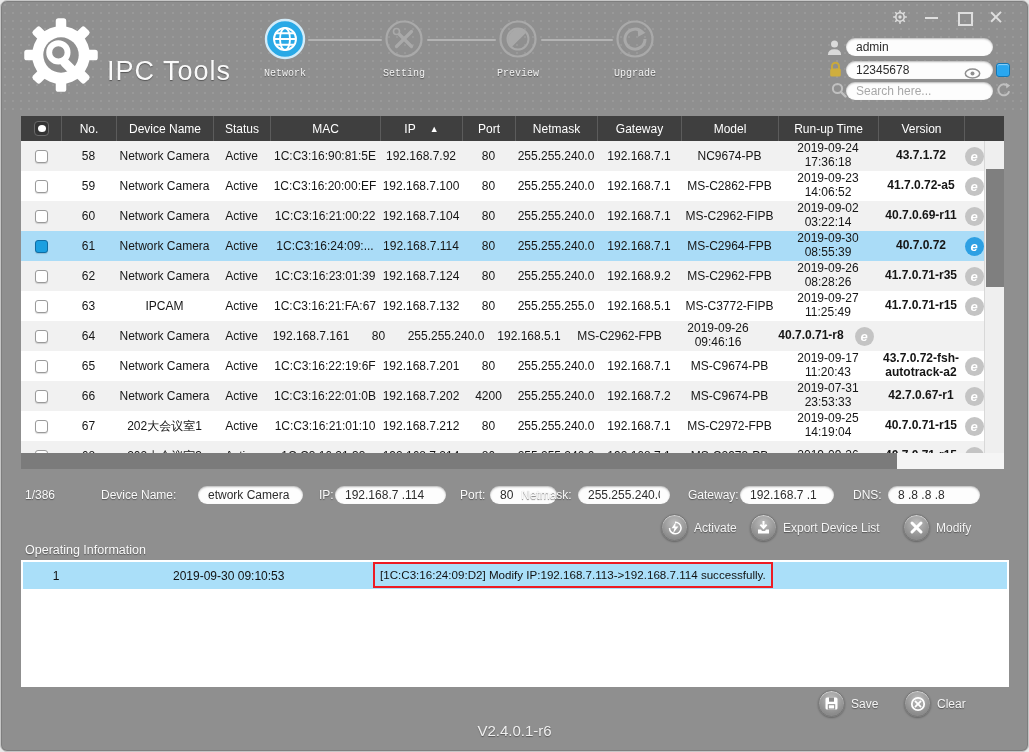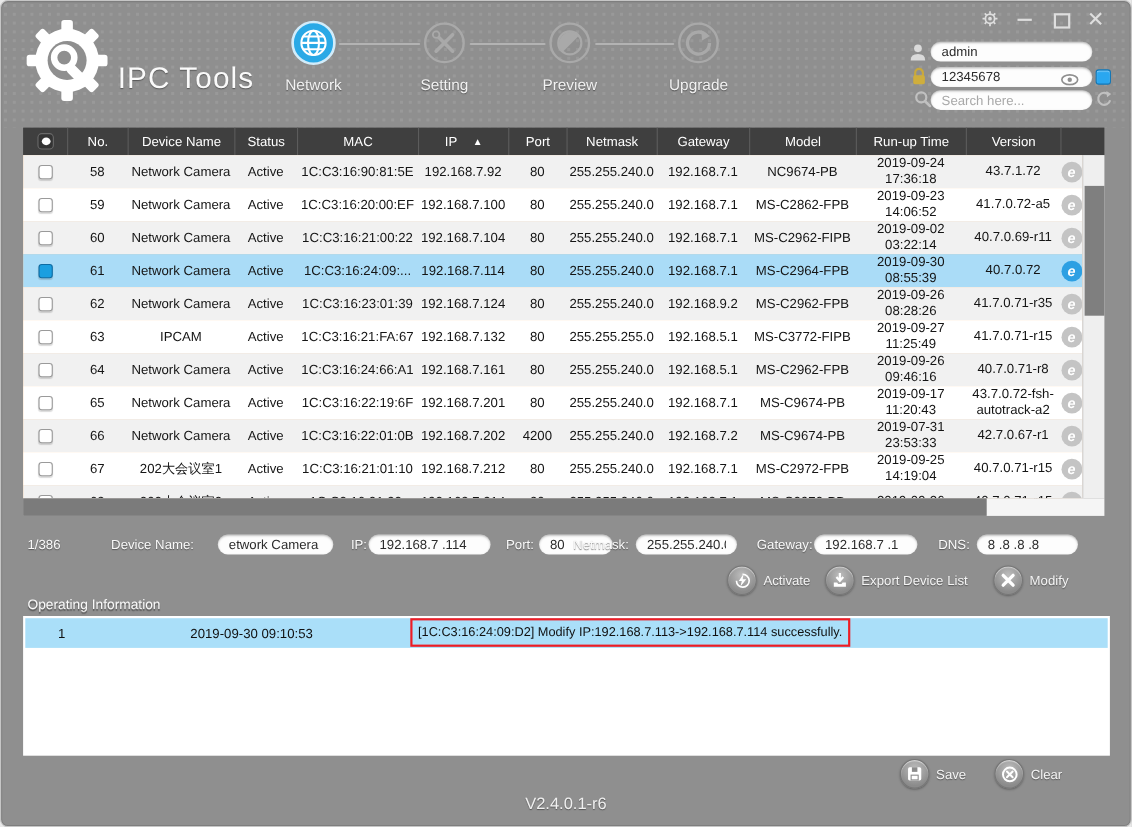--- a/index.html
+++ b/index.html
@@ -33,21 +33,21 @@
   .tb-close::before { transform: rotate(45deg); }
   .tb-close::after { transform: rotate(-45deg); }
 
   
   .logo { position: absolute; left: 18px; top: 12px; display: flex; align-items: flex-end; }
   .logo-title { color: #fafafa; font-size: 27px; letter-spacing: 1px; margin-left: 4px; margin-bottom: 10px; }
 
   
   .nav-item { position: absolute; top: 16px; width: 90px; text-align: center; cursor: pointer; }
   .nav-item .icon-wrap { display: inline-block; width: 44px; height: 44px; }
-  .nav-label { margin-top: 3px; color: #f2f2f2; font-size: 14px; }
+  .nav-label { margin-top: 3px; color: #f2f2f2; font-size: 10px; font-family: Liberation Mono, monospace; }
   .nav-network { left: 239px; } .nav-setting { left: 358px; }
   .nav-preview { left: 472px; } .nav-upgrade { left: 589px; }
   .nav-line { position: absolute; top: 38px; height: 2px; background: #b3b3b3; border-radius: 1px; }
 
   
   .acct-icon { position: absolute; }
   .pill {
     position: absolute; height: 18px; background: #fdfdfd; border-radius: 10px;
     font-size: 12px; color: #2c2c2c; line-height: 18px; padding: 0 10px;
     box-shadow: inset 0 1px 2px rgba(0,0,0,0.28);
@@ -78,21 +78,21 @@
   .tbody {
     position: absolute; left: 20px; top: 140px; width: 963px; height: 312px;
     overflow: hidden; background: #fdba74;
   }
   .trow { display: flex; height: 30px; font-size: 12px; color: #151515; cursor: pointer; }
   .trow:nth-child(odd) { background: #f1f1f1; }
   .trow:nth-child(even) { background: #ffffff; }
   .trow.selected { background: #aadcf7; }
   .td { display: flex; align-items: center; justify-content: center; text-align: center; height: 100%; }
   .td.c-runup { flex-direction: column; line-height: 1.15; justify-content: center; }
-  .td.c-ver { line-height: 1.15; padding: 0 2px; }
+  .td.c-ver { line-height: 1.15; padding: 0 2px; font-weight: bold; }
   .rowcb {
     width: 13px; height: 13px; background: #fff; border: 1px solid #9a9a9a;
     border-radius: 3px; cursor: pointer; box-shadow: 0 1px 1px rgba(0,0,0,0.15);
   }
   .selected .rowcb { background: #1b9fe0; border-color: #0e6ca3; }
   .headcb {
     width: 15px; height: 15px; background: #343434; border: 1px solid #6a6a6a;
     border-radius: 4px; position: relative; cursor: pointer;
   }
   .headcb::after { content:""; position:absolute; left:3px; top:3px; width:8px; height:7px; background:#fff; border-radius:50%; }
@@ -435,21 +435,20 @@
         </div>
     </div>
 
     <div class="trow">
       <div class="td c-check">
           <span class="rowcb"></span>
         </div>
       <div class="td c-no">64</div>
       <div class="td c-name">Network Camera</div>
       <div class="td c-status">Active</div>
-      <div class="td c-mac">1C:C3:16:24:66:A1</div>
       <div class="td c-ip">192.168.7.161</div>
       <div class="td c-port">80</div>
       <div class="td c-netmask">255.255.240.0</div>
       <div class="td c-gateway">192.168.5.1</div>
       <div class="td c-model">MS-C2962-FPB</div>
       <div class="td c-runup">
           <span>2019-09-26</span>
           <span>09:46:16</span>
         </div>
       <div class="td c-ver">40.7.0.71-r8</div>

